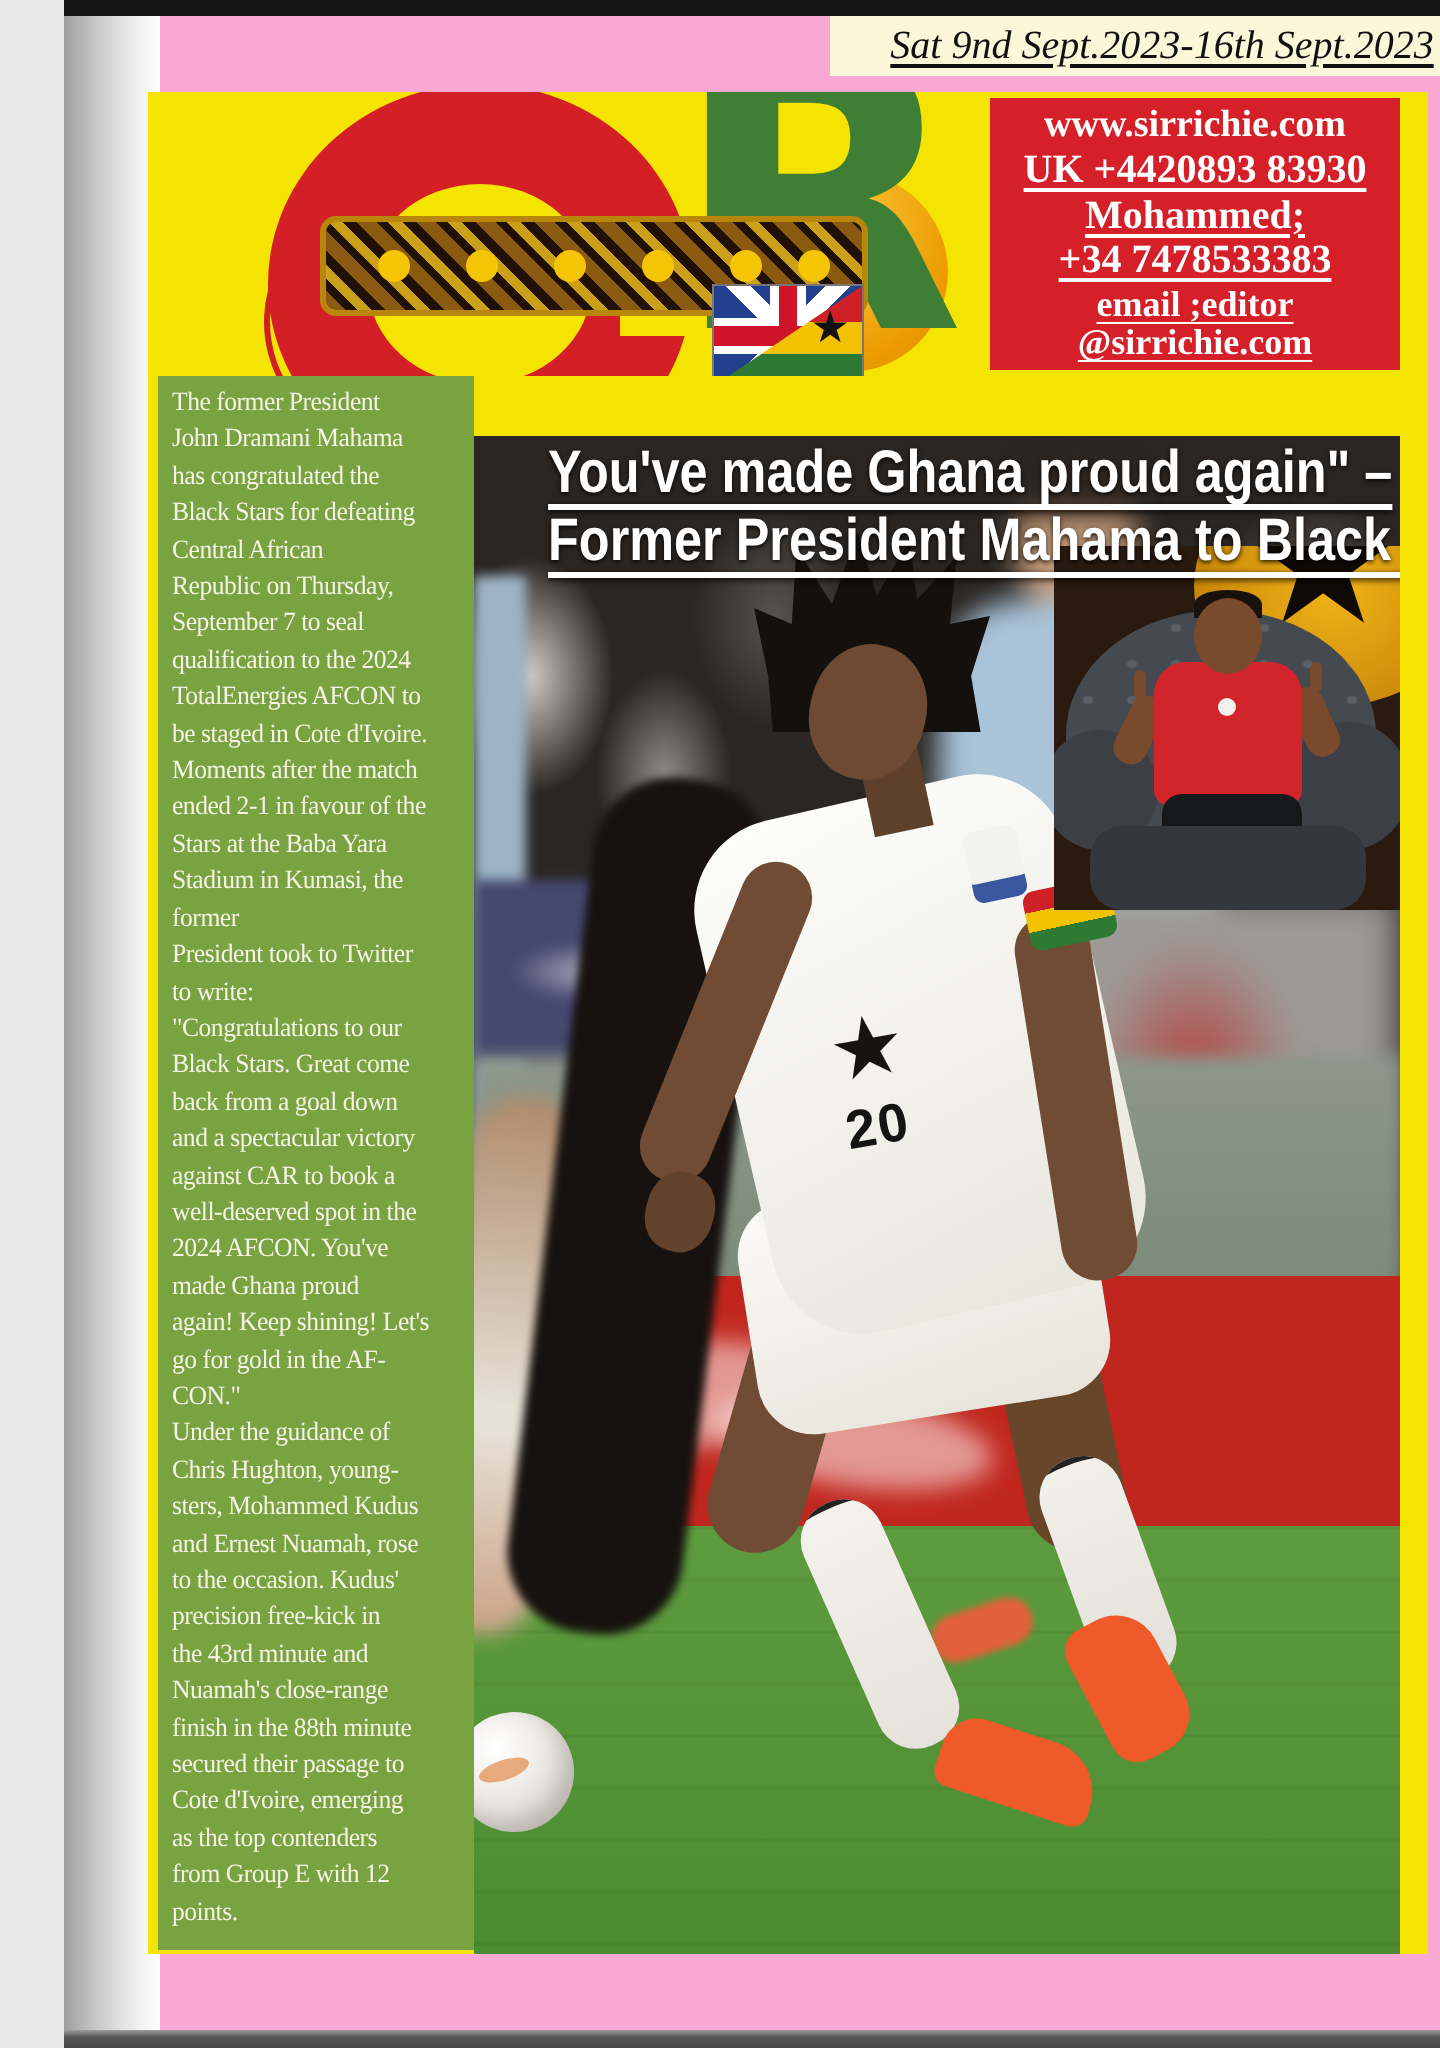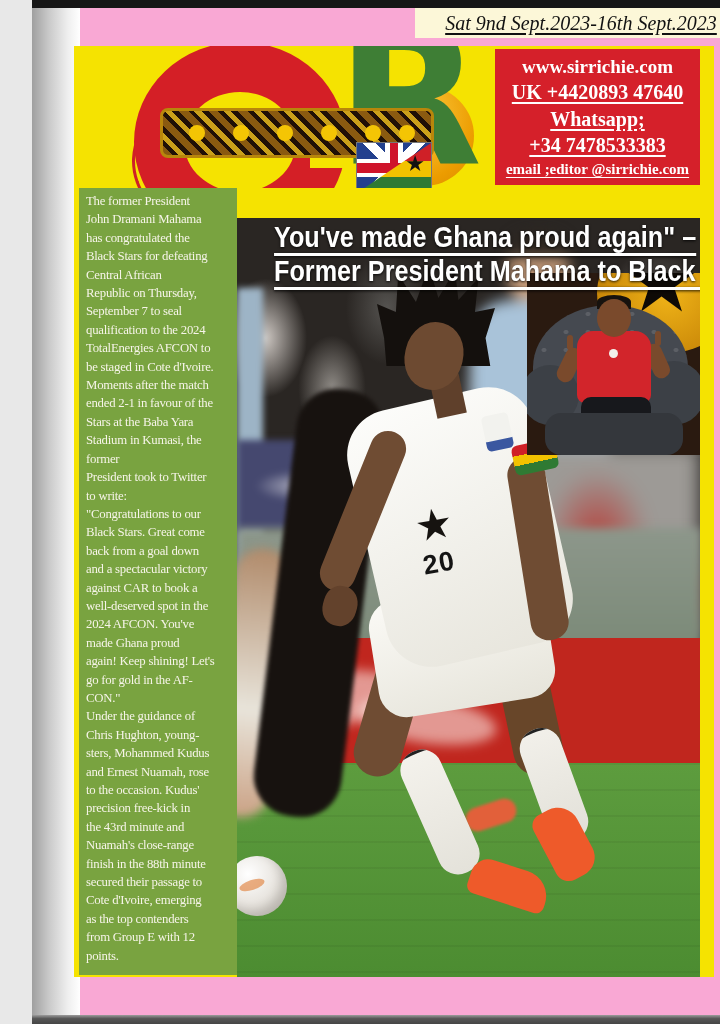--- a/index.html
+++ b/index.html
@@ -51,21 +51,21 @@
   .flag-gh{left:0;top:0;width:74px;height:50px;
     clip-path:polygon(100% 0,100% 100%,0 100%);
     background:linear-gradient(180deg,#cf2027 0 36%,#f2c200 36% 68%,#2f7a33 68% 100%);}
   .flag-star{position:absolute;right:6px;top:10px;font-size:22px;line-height:1;color:#111;}
   .contact{right:14px;top:3px;width:205px;height:136px;background:#d5202a;
     display:flex;flex-direction:column;justify-content:space-evenly;align-items:center;
     text-align:center;color:#fff;font-weight:700;padding:2px 0;box-sizing:border-box;}
   .contact span{display:block;line-height:1.05;}
   .c-web{font-size:19px;}
   .c-u{font-size:20px;text-decoration:underline;text-underline-offset:3px;}
-  .c-email{font-size:15px;}
+  .c-email{font-size:18px;}
 
   
   .article{left:5px;top:142px;width:158px;height:787px;background:#79a340;overflow:hidden;}
   .article-text{position:absolute;left:7px;top:4px;width:150px;color:#f6f4e8;
     font-size:13.2px;line-height:18.4px;letter-spacing:-.25px;white-space:pre;
     transform:scaleX(.97);transform-origin:left top;}
 
   
   .photo{left:163px;top:172px;width:463px;height:759px;background:#23201e;overflow:hidden;}
   .crowd{left:0;top:0;width:463px;height:240px;background:
@@ -203,22 +203,22 @@
         <div class="abs flag">
           <div class="abs flag-uk"></div>
           <div class="abs flag-gh">
             <span class="flag-star">★</span>
           </div>
         </div>
       </div>
 
       <div class="abs contact">
         <span class="c-web">www.sirrichie.com</span>
-        <span class="c-u">UK +4420893 47640</span>
-        <span class="c-u">Whatsapp;</span>
+        <span class="c-u">UK +4420893 83930</span>
+        <span class="c-u">Mohammed;</span>
         <span class="c-u">+34 7478533383</span>
         <span class="c-u c-email">email ;editor @sirrichie.com</span>
       </div>
     </div>
 
     <div class="abs article">
       <div class="article-text">The former President
 John Dramani Mahama
 has congratulated the
 Black Stars for defeating

